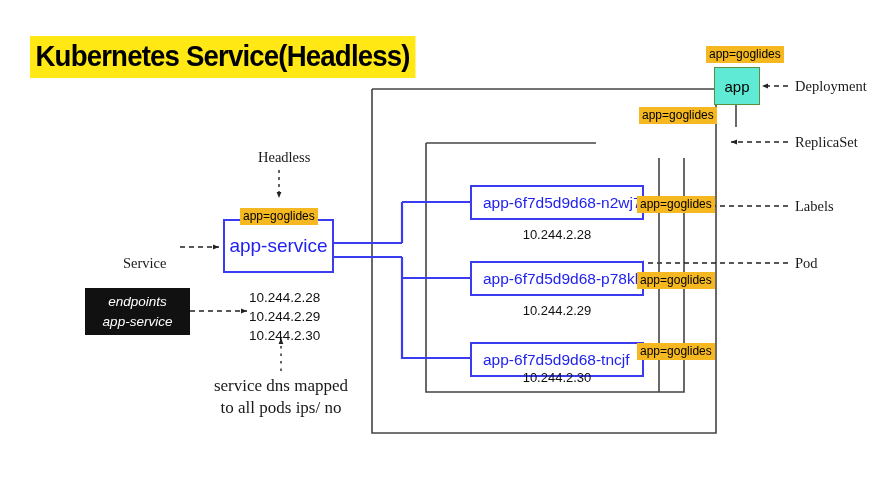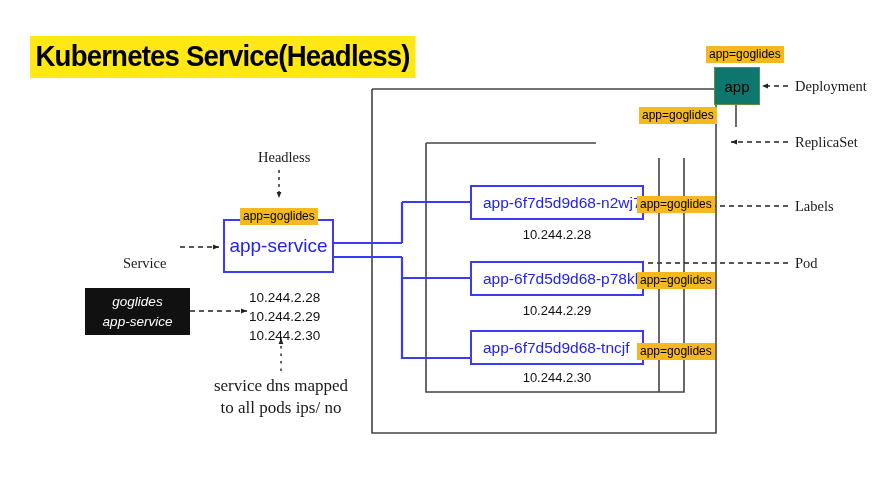--- a/index.html
+++ b/index.html
@@ -84,21 +84,21 @@
   .pod-box {
     justify-content: flex-start;
     font-size: 15.5px;
     padding-left: 11px;
   }
 
   
   .green-box {
     position: absolute;
     box-sizing: border-box;
-    background: #0f766e;
+    background: #5eead4;
     border: 1px solid #57903f;
     color: #000000;
     display: flex;
     align-items: center;
     justify-content: center;
     font-size: 15px;
     white-space: nowrap;
   }
 
   
@@ -225,21 +225,21 @@
     <div class="serif-label" style="left:258px; top:149px;">Headless</div>
 
     <div class="serif-label" style="left:123px; top:239px;margin-top:16px;">Service</div>
 
     <div class="blue-box service-box" style="left:223px; top:219px; width:111px; height:54px;">
       <span>app-service</span>
     </div>
     <div class="badge" style="left:240px; top:208px;">app=goglides</div>
 
     <div class="term-box" style="left:85px; top:288px; width:105px; height:47px;">
-      <div>goglides</div>
+      <div>endpoints</div>
       <div>app-service</div>
     </div>
 
     <div class="ip-list" style="left:249px; top:288px;">
       <div>10.244.2.28</div>
       <div>10.244.2.29</div>
       <div>10.244.2.30</div>
     </div>
 
     <div class="serif-caption" style="left:211px; top:375px; width:140px;">
@@ -259,21 +259,21 @@
     </div>
     <div class="badge" style="left:637px; top:196px;">app=goglides</div>
     <div class="pod-ip" style="left:470px; top:227px; width:174px;">10.244.2.28</div>
 
     <div class="blue-box pod-box" style="left:470px; top:261px; width:174px; height:35px;">
       <span>app-6f7d5d9d68-p78kk</span>
     </div>
     <div class="badge" style="left:637px; top:272px;">app=goglides</div>
     <div class="pod-ip" style="left:470px; top:303px; width:174px;">10.244.2.29</div>
 
-    <div class="blue-box pod-box" style="left:470px; top:330px; width:174px; height:35px;">
+    <div class="blue-box pod-box" style="left:470px; top:342px; width:174px; height:35px;">
       <span>app-6f7d5d9d68-tncjf</span>
     </div>
     <div class="badge" style="left:637px; top:343px;">app=goglides</div>
     <div class="pod-ip" style="left:470px; top:370px; width:174px;">10.244.2.30</div>
 
     <div class="serif-label" style="left:795px; top:78px;">Deployment</div>
     <div class="serif-label" style="left:795px; top:134px;">ReplicaSet</div>
     <div class="serif-label" style="left:795px; top:198px;">Labels</div>
     <div class="serif-label" style="left:795px; top:255px;">Pod</div>
 

